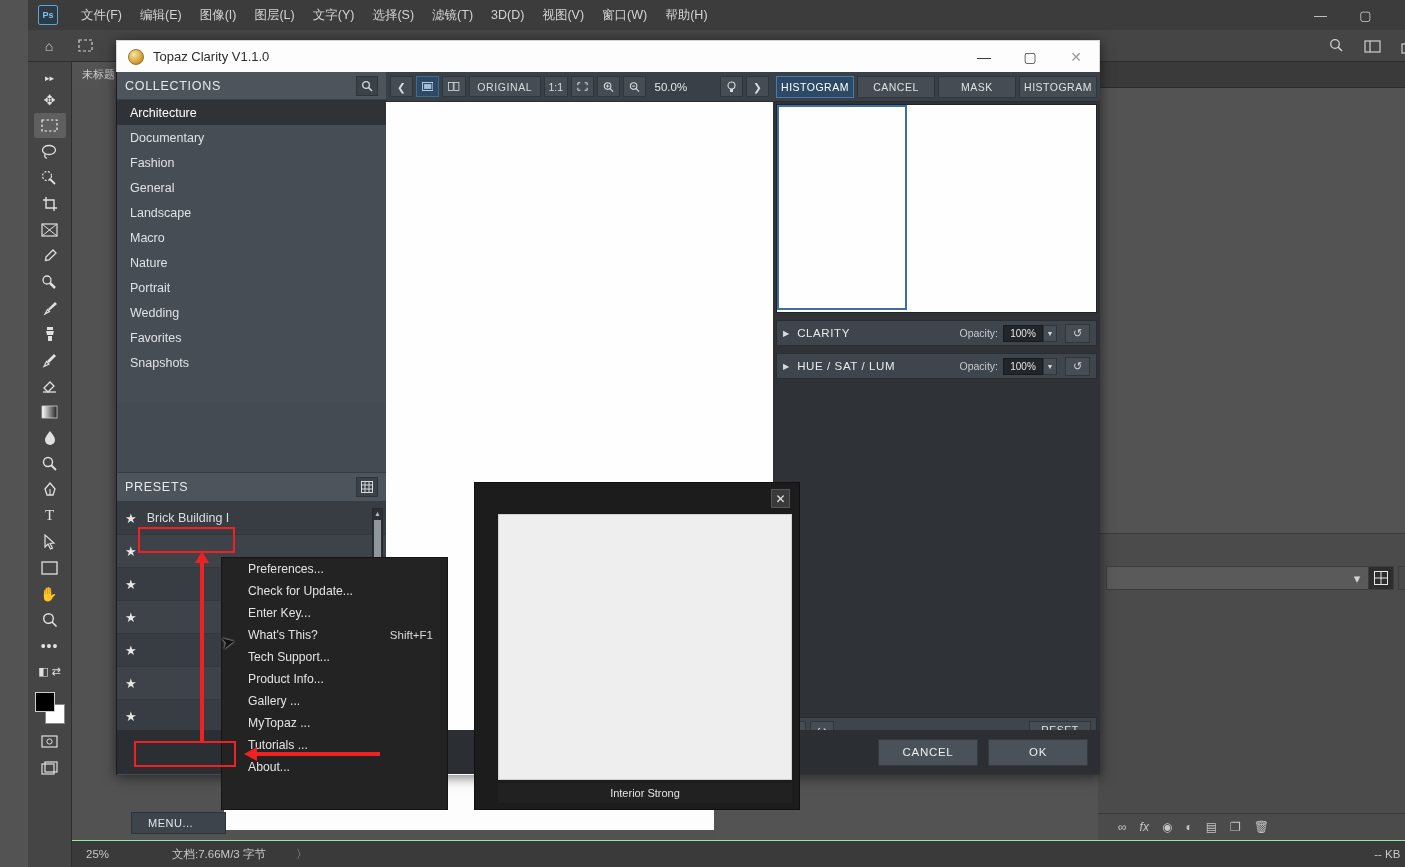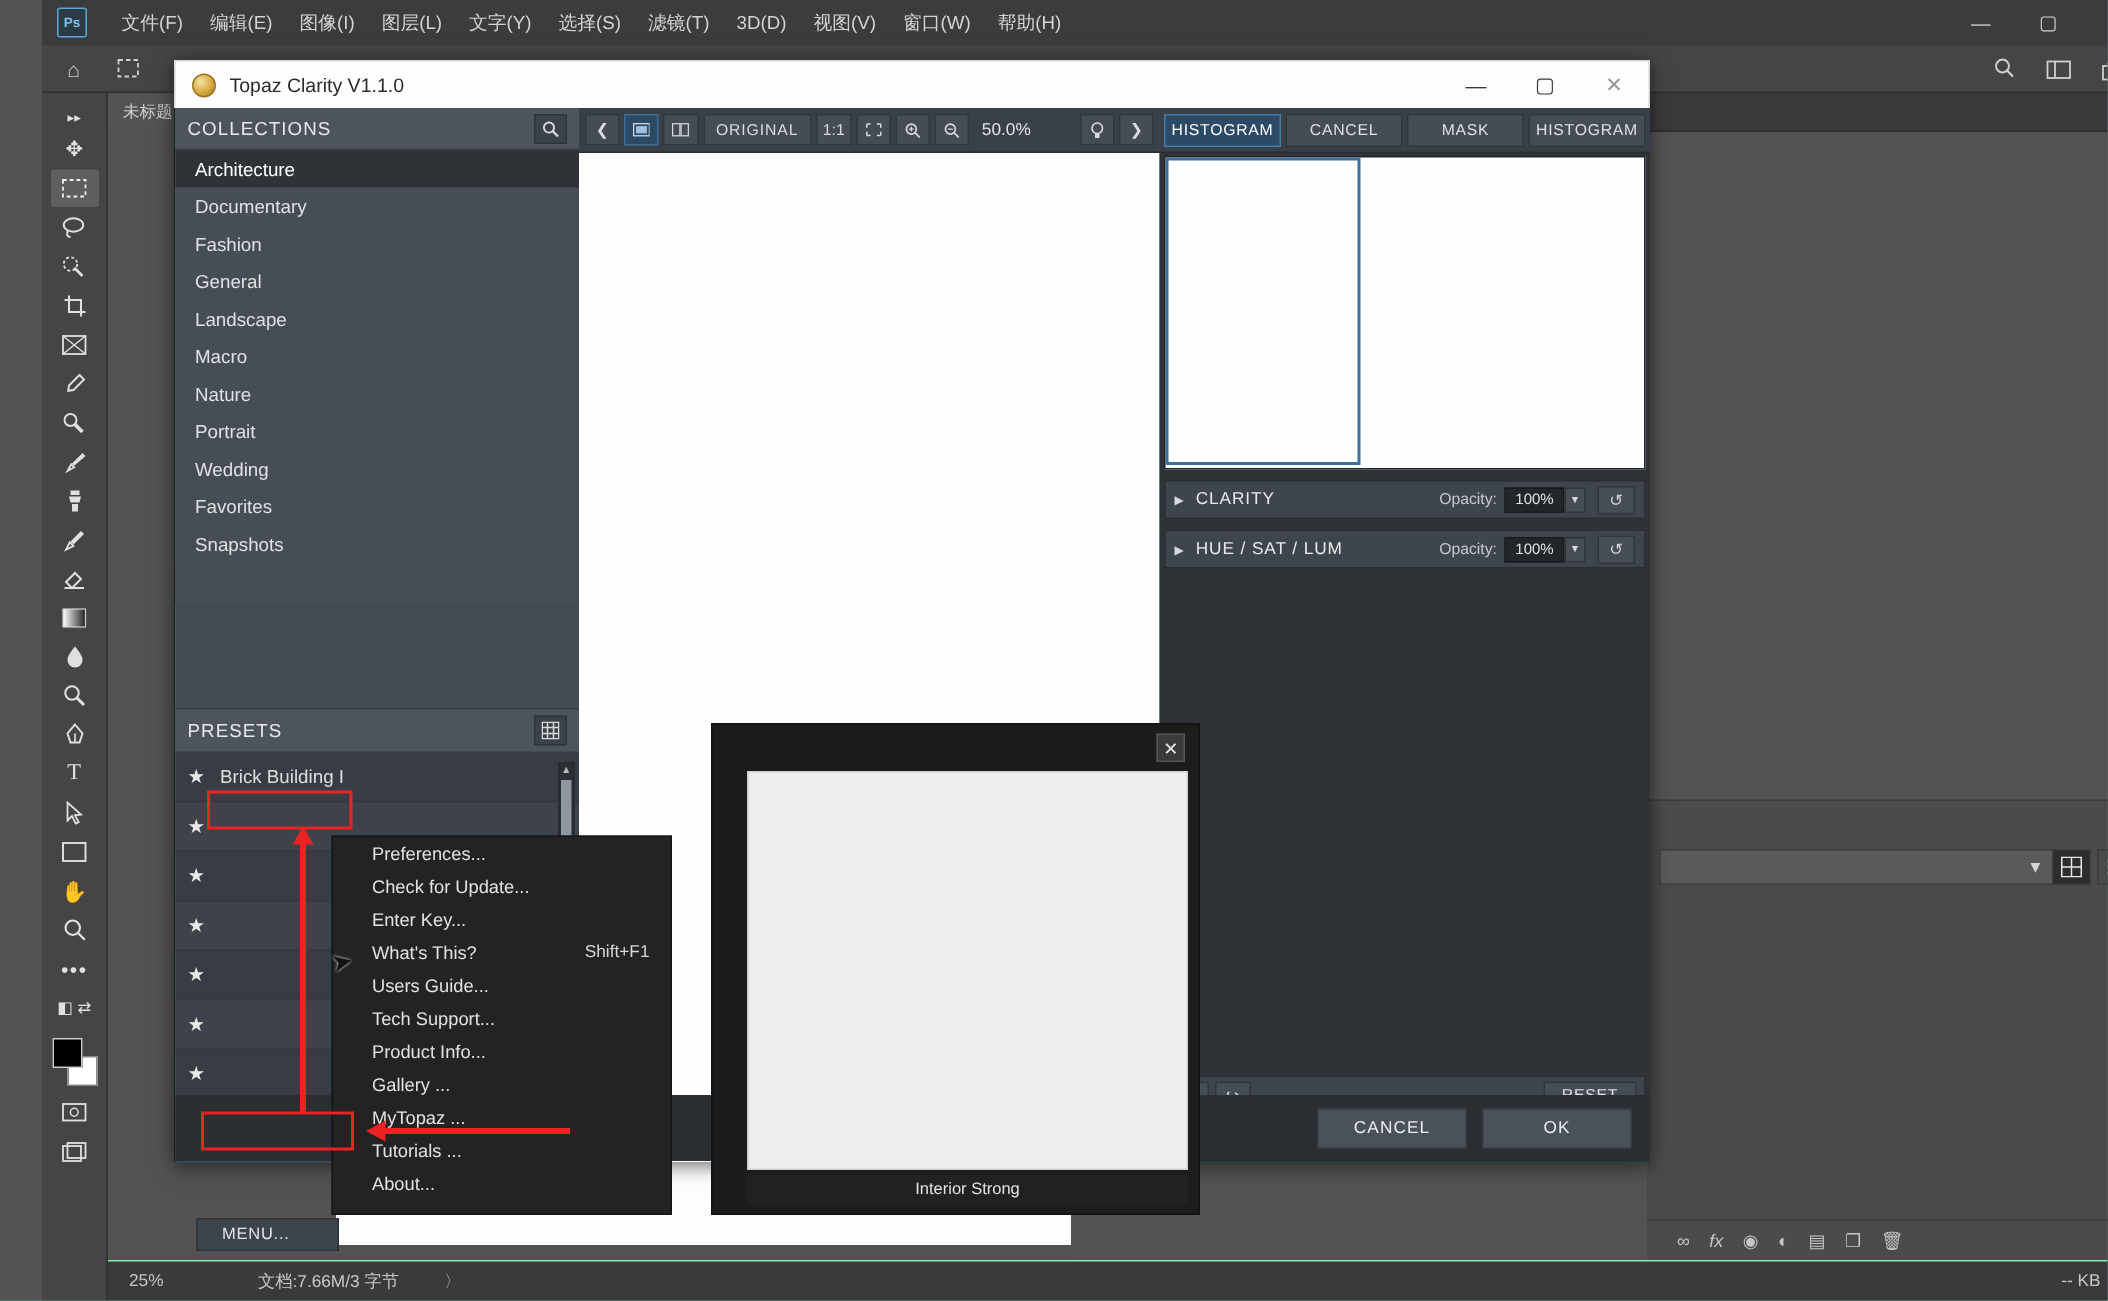--- a/index.html
+++ b/index.html
@@ -837,23 +837,20 @@
           <span>Check for Update...</span>
         </div>
         <div class="tz-menu-item">
           <span>Enter Key...</span>
         </div>
         <div class="tz-menu-item">
           <span>What's This?</span>
           <span class="sc">Shift+F1</span>
         </div>
         <div class="tz-menu-item">
-          <span>Users Guide...</span>
-        </div>
-        <div class="tz-menu-item">
           <span>Tech Support...</span>
         </div>
         <div class="tz-menu-item">
           <span>Product Info...</span>
         </div>
         <div class="tz-menu-item">
           <span>Gallery ...</span>
         </div>
         <div class="tz-menu-item">
           <span>MyTopaz ...</span>

